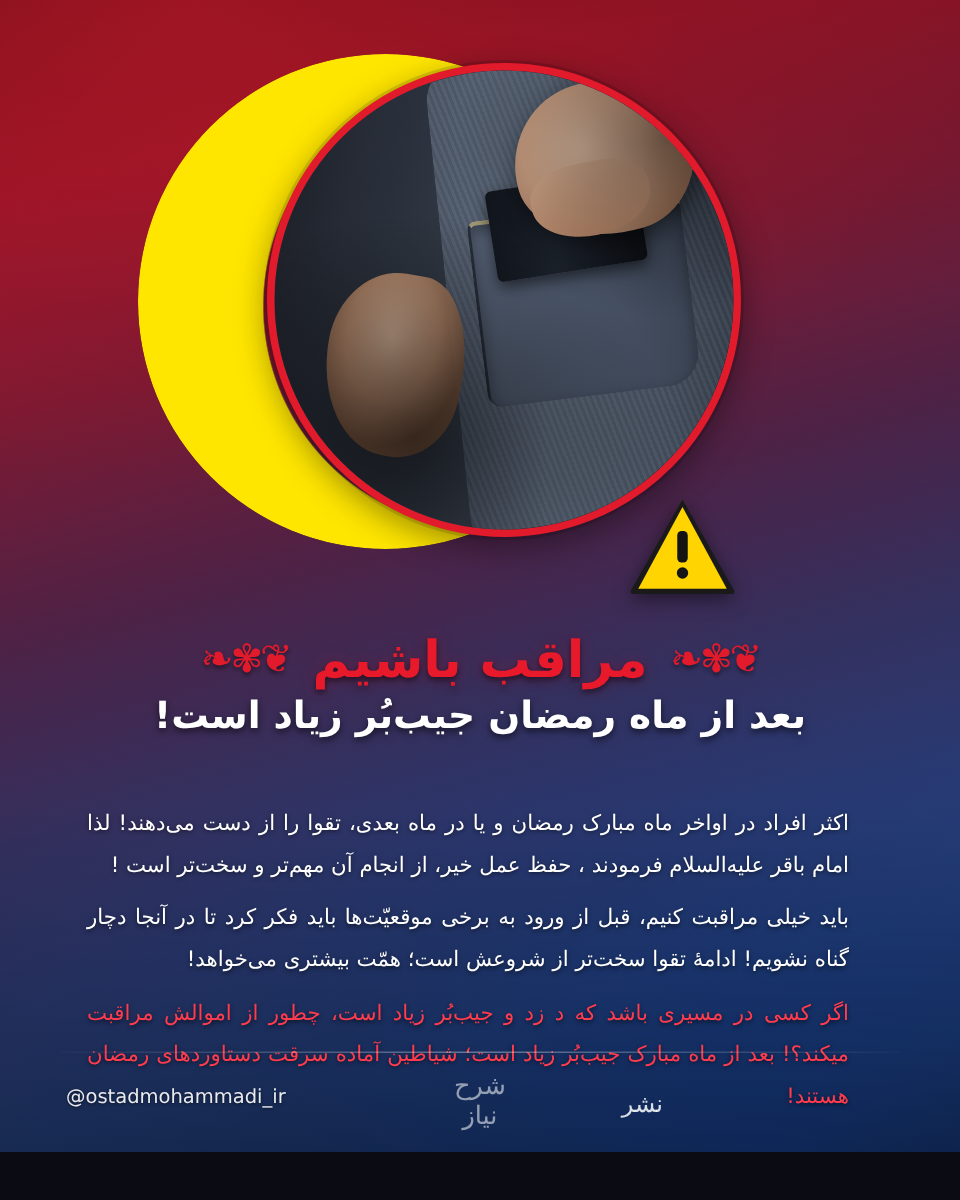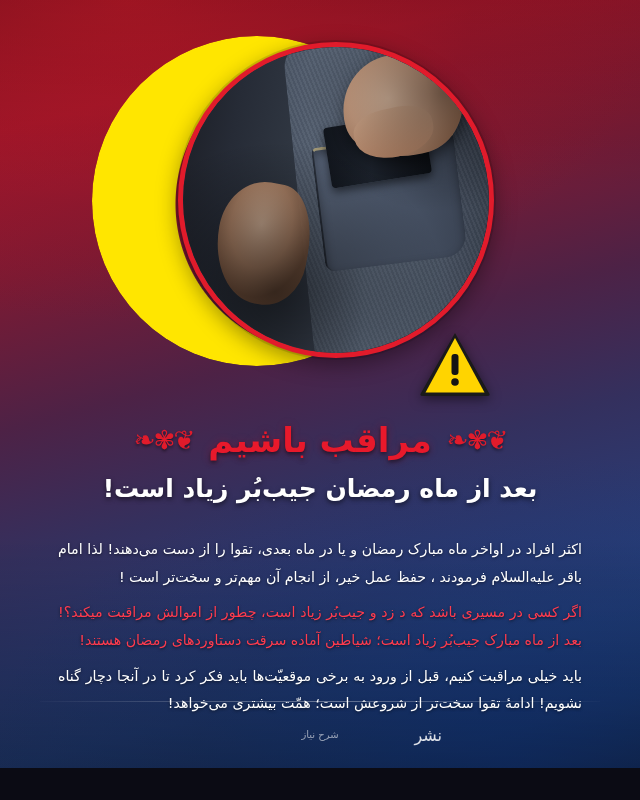--- a/index.html
+++ b/index.html
@@ -191,40 +191,40 @@
   .title-main {
     display: inline-block;
     vertical-align: middle;
     color: #e8192b;
     font-size: 34px;
     font-weight: bold;
     letter-spacing: 0.5px;
     text-shadow: 0 2px 4px rgba(0,0,0,0.55), 0 0 10px rgba(230,20,40,0.25);
   }
   .title-sub {
-    margin-top: 14px;
+    margin-top: 2px;
     color: #ffffff;
     font-size: 25px;
     font-weight: bold;
     text-shadow: 0 2px 5px rgba(0,0,0,0.6);
   }
 
   
   .body-text {
     position: absolute;
     right: 58px;
     left: 58px;
     top: 536px;
     text-align: justify;
     direction: rtl;
   }
   .para {
     font-size: 14.2px;
     line-height: 1.95;
-    margin: 0 0 8px 0;
+    margin: 0 16px 8px 0;
     color: #ffffff;
     text-shadow: 0 1px 3px rgba(0,0,0,0.55);
   }
   .para.accent {
     color: #ff3b4e;
     text-shadow: 0 1px 3px rgba(0,0,0,0.6);
   }
 
   
   .divider {
@@ -254,21 +254,21 @@
   }
   .seal {
     position: absolute;
     left: 50%;
     top: 6px;
     transform: translateX(-50%);
     width: 54px;
     height: 54px;
     opacity: 0.55;
     color: #ffffff;
-    font-size: 10px;
+    font-size: 17px;
     line-height: 1.15;
     text-align: center;
     display: flex;
     align-items: center;
     justify-content: center;
     border-radius: 6px;
   }
   .brand-right {
     position: absolute;
     right: 40px;
@@ -329,23 +329,24 @@
     <div>
       <span class="ornament">❦✾❧</span>
       <span class="title-main">مراقب باشیم</span>
       <span class="ornament">❦✾❧</span>
     </div>
     <div class="title-sub">بعد از ماه رمضان جیب‌بُر زیاد است!</div>
   </div>
 
   <div class="body-text">
     <p class="para">اکثر افراد در اواخر ماه مبارک رمضان و یا در ماه بعدی، تقوا را از دست می‌دهند! لذا امام باقر علیه‌السلام فرمودند ، حفظ عمل خیر، از انجام آن مهم‌تر و سخت‌تر است !</p>
+    <p class="para">باید خیلی مراقبت کنیم، قبل از ورود به برخی موقعیّت‌ها باید فکر کرد تا در آنجا دچار گناه نشویم! ادامهٔ تقوا سخت‌تر از شروعش است؛ همّت بیشتری می‌خواهد!</p>
     <p class="para accent">اگر کسی در مسیری باشد که د زد و جیب‌بُر زیاد است، چطور از اموالش مراقبت میکند؟! بعد از ماه مبارک جیب‌بُر زیاد است؛ شیاطین آماده سرقت دستاوردهای رمضان هستند!</p>
-    <p class="para">باید خیلی مراقبت کنیم، قبل از ورود به برخی موقعیّت‌ها باید فکر کرد تا در آنجا دچار گناه نشویم! ادامهٔ تقوا سخت‌تر از شروعش است؛ همّت بیشتری می‌خواهد!</p>
   </div>
 
   <div class="divider"></div>
   <div class="footer">
+    <div class="handle">@ostadmohammadi_ir</div>
     <div class="seal">شرح نیاز</div>
     <div class="brand-pub">نشر</div>
   </div>
 
 </div>
 
 </body></html>

